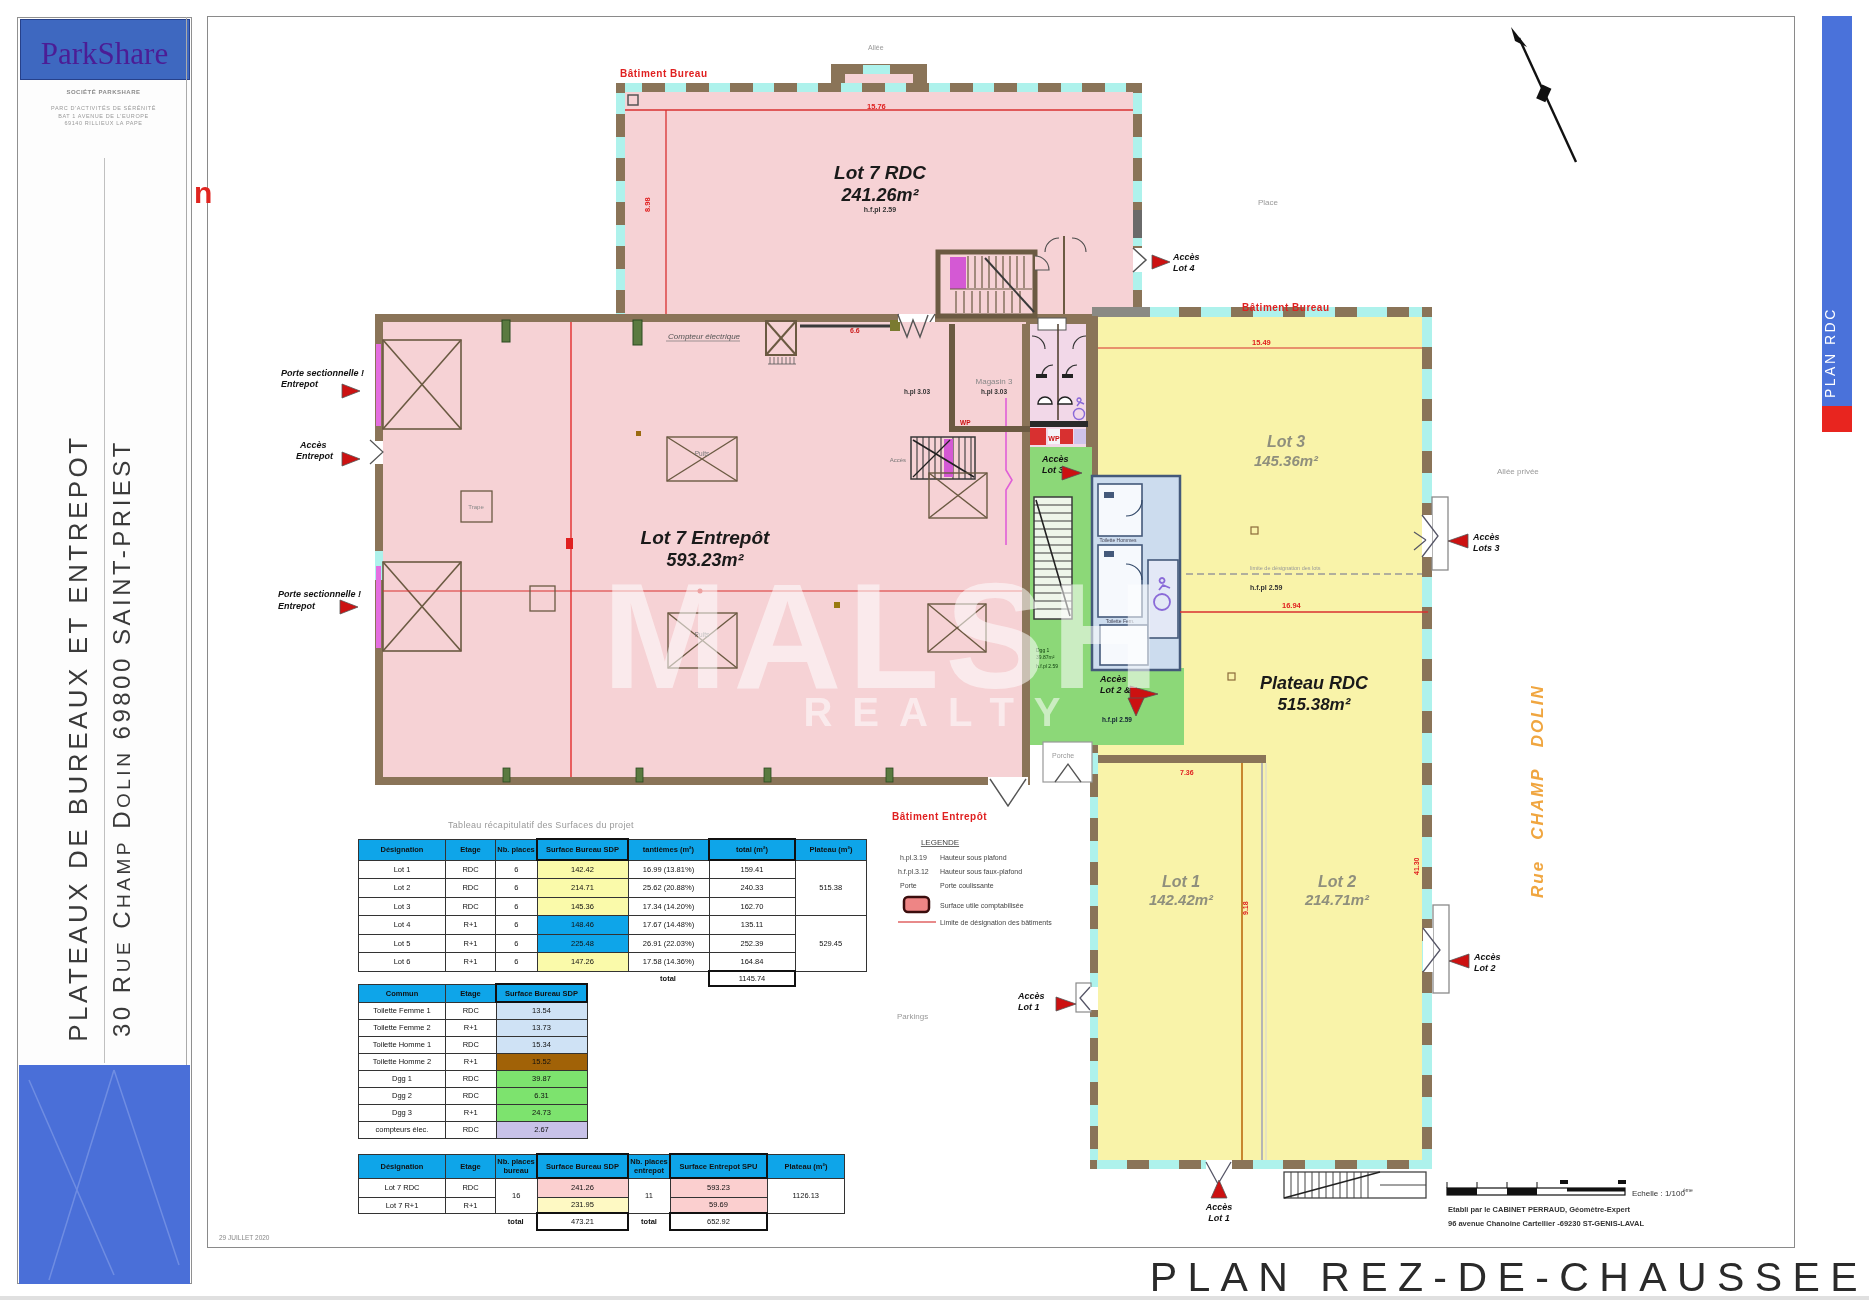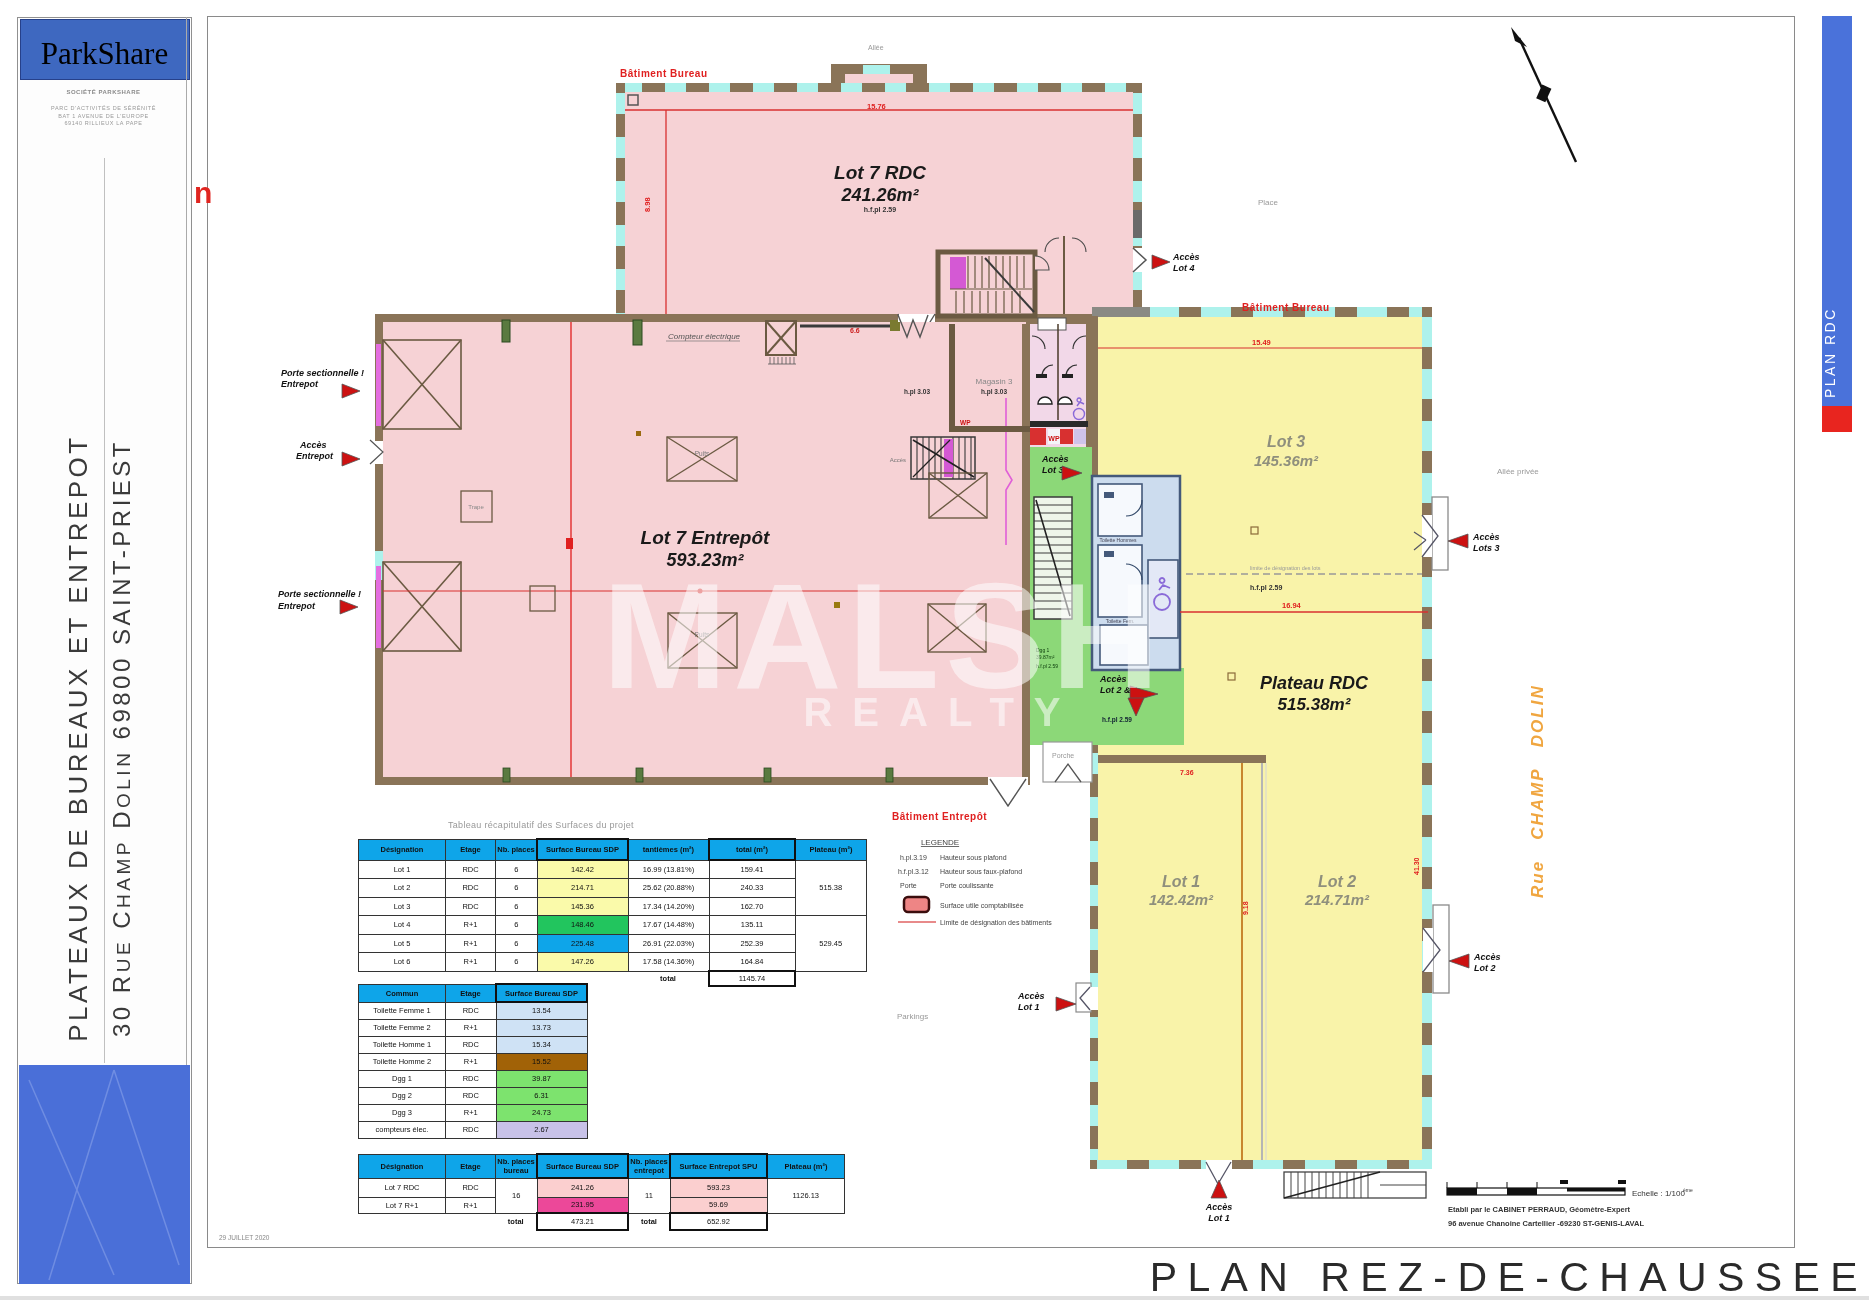--- a/index.html
+++ b/index.html
@@ -8,21 +8,21 @@
 </style>
 </head>
 <body>
 
 <div class="abs" style="left:207px;top:16px;width:1588px;height:1232px;border:1.5px solid #8a8a8a;box-sizing:border-box;"></div>
 
 <div class="abs" style="left:17px;top:17px;width:175px;height:1267px;border:1.5px solid #909090;box-sizing:border-box;background:#fdfdfd;"></div>
 
 <div class="abs" style="left:19.5px;top:19px;width:170px;height:61px;background:#3e68c0;border:1px solid #26408a;box-sizing:border-box;"></div>
 
-<div class="abs" style="left:20px;top:36px;width:169px;text-align:center;font-family:'Liberation Serif',serif;font-size:31px;color:#000000;">ParkShare</div>
+<div class="abs" style="left:20px;top:36px;width:169px;text-align:center;font-family:'Liberation Serif',serif;font-size:31px;color:#4c1d95;">ParkShare</div>
 
 <div class="abs" style="left:20px;top:89px;width:167px;text-align:center;font-size:6px;font-weight:bold;color:#8a8a8a;letter-spacing:.5px;">SOCIÉTÉ PARKSHARE</div>
 <div class="abs" style="left:20px;top:105px;width:167px;text-align:center;font-size:5.5px;color:#999;letter-spacing:.6px;line-height:7.5px;">PARC D'ACTIVITÉS DE SÉRÉNITÉ<br>BAT 1 AVENUE DE L'EUROPE<br>69140 RILLIEUX LA PAPE</div>
 
 <div class="abs" style="left:104px;top:158px;width:1px;height:905px;background:#c0c0c0;"></div>
 
 <div class="abs" style="left:186px;top:17px;width:1px;height:1267px;background:#aaa;"></div>
 
 <div class="abs" style="left:78px;top:738px;width:640px;height:0;transform:translate(-320px,0) rotate(-90deg);text-align:center;font-size:26px;color:#3a3a3a;letter-spacing:3.5px;white-space:nowrap;line-height:0;">PLATEAUX DE BUREAUX ET ENTREPOT</div>
 
@@ -591,21 +591,21 @@
         <td>RDC</td>
         <td>6</td>
         <td style="background:#fafaaa;">145.36</td>
         <td>17.34 (14.20%)</td>
         <td>162.70</td>
       </tr>
 <tr style="height:18.5px;">
         <td>Lot 4</td>
         <td>R+1</td>
         <td>6</td>
-        <td style="background:#22c55e;">148.46</td>
+        <td style="background:#0ea5e9;">148.46</td>
         <td>17.67 (14.48%)</td>
         <td>135.11</td>
         <td rowspan="3">529.45</td>
       </tr>
 <tr style="height:18.5px;">
         <td>Lot 5</td>
         <td>R+1</td>
         <td>6</td>
         <td style="background:#0ea5e9;">225.48</td>
         <td>26.91 (22.03%)</td>
@@ -697,21 +697,21 @@
         <td>RDC</td>
         <td rowspan="2">16</td>
         <td style="background:#fbcfcf;">241.26</td>
         <td rowspan="2">11</td>
         <td style="background:#fbcfcf;">593.23</td>
         <td rowspan="2">1126.13</td>
       </tr>
 <tr style="height:16px;">
         <td>Lot 7 R+1</td>
         <td>R+1</td>
-        <td style="background:#ec4899;">231.95</td>
+        <td style="background:#fef9c3;">231.95</td>
         <td style="background:#fbcfcf;">59.69</td>
       </tr>
 <tr style="height:17px;">
         <td style="border:none;"></td>
         <td style="border:none;"></td>
         <td style="border:none;font-weight:bold;">total</td>
         <td style="border:2px solid #111;">473.21</td>
         <td style="border:none;font-weight:bold;">total</td>
         <td style="border:2px solid #111;">652.92</td>
         <td style="border:none;"></td>

